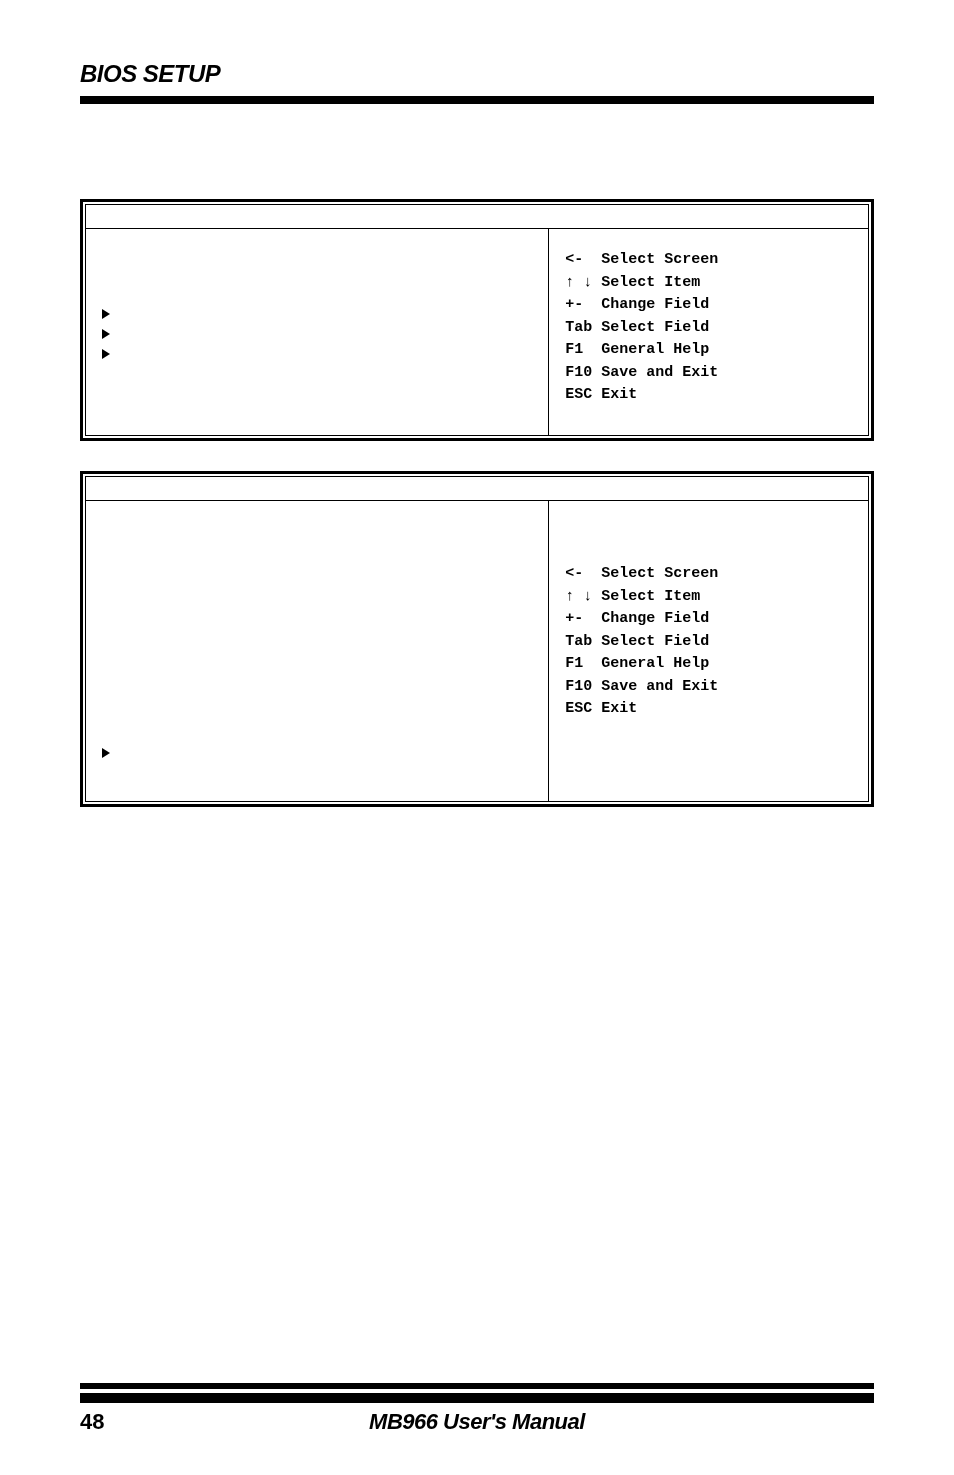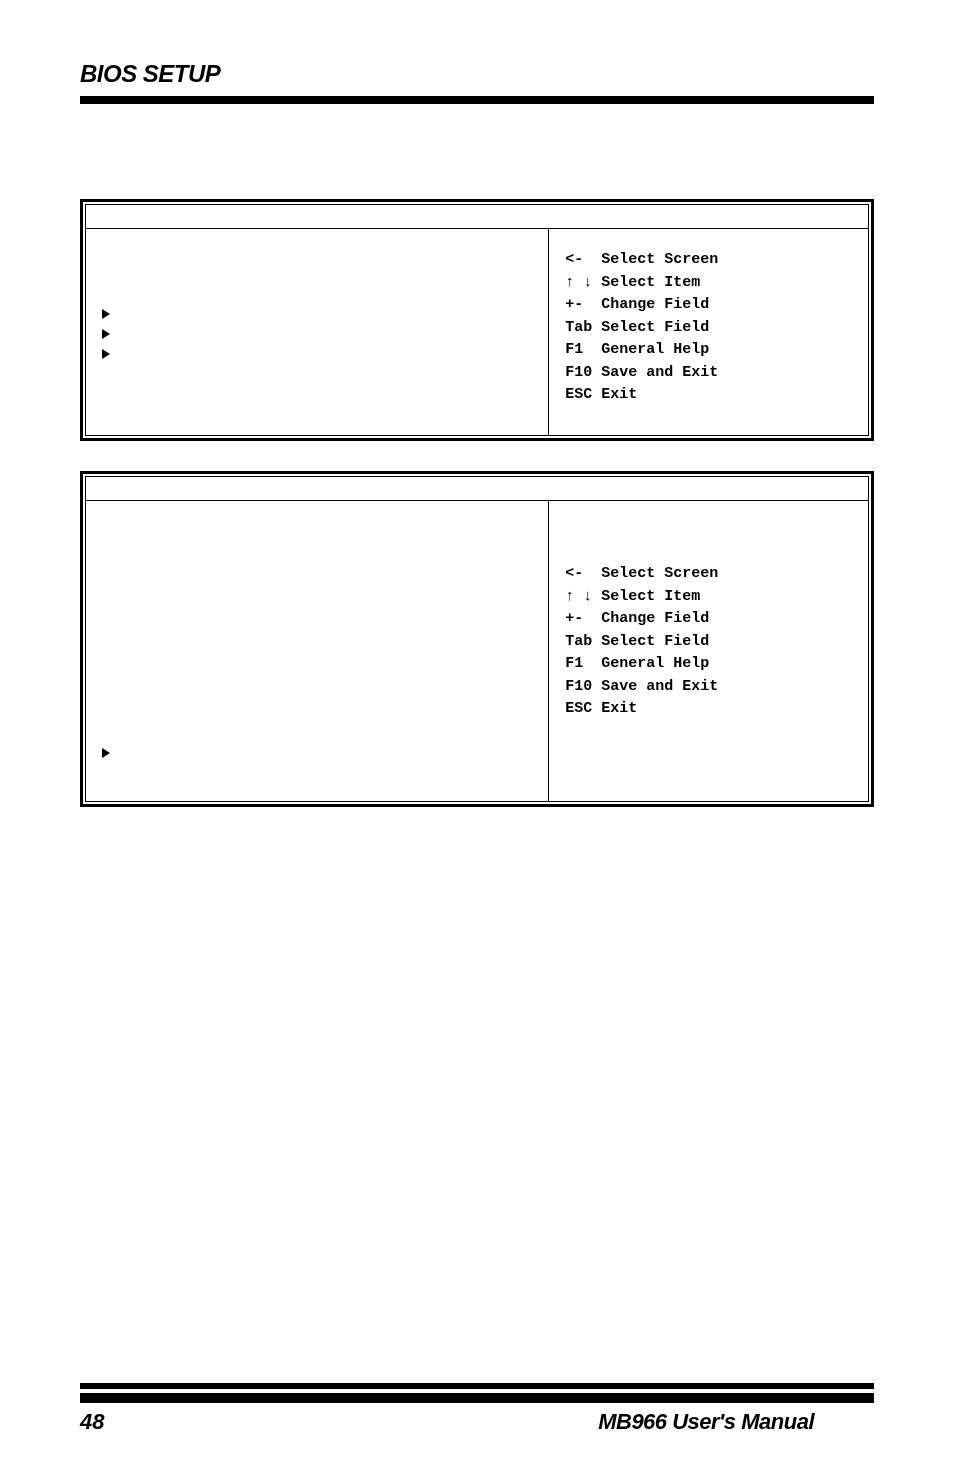--- a/index.html
+++ b/index.html
@@ -105,28 +105,27 @@
     border: none;
     border-top: 10px solid #000;
     margin: 0;
   }
   .footer-row {
     display: flex;
     align-items: center;
     padding-top: 6px;
   }
   .page-num {
-    font-style: italic;
     font-weight: bold;
     font-size: 22px;
     width: 60px;
   }
   .footer-title {
     flex: 1;
-    text-align: right;
+    text-align: center;
     font-style: italic;
     font-weight: bold;
     font-size: 22px;
     letter-spacing: -0.5px;
     padding-right:60px;
   }
   .help-line { white-space: pre; }
   .box2 .bios-left {
     display:flex;
     flex-direction:column;

